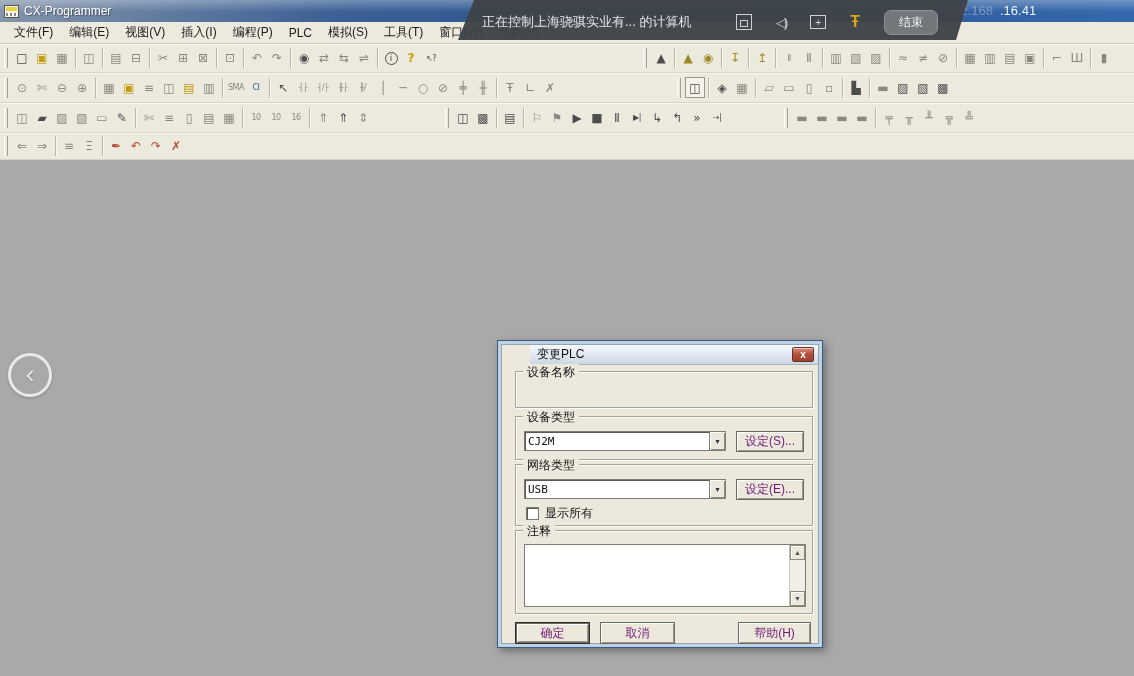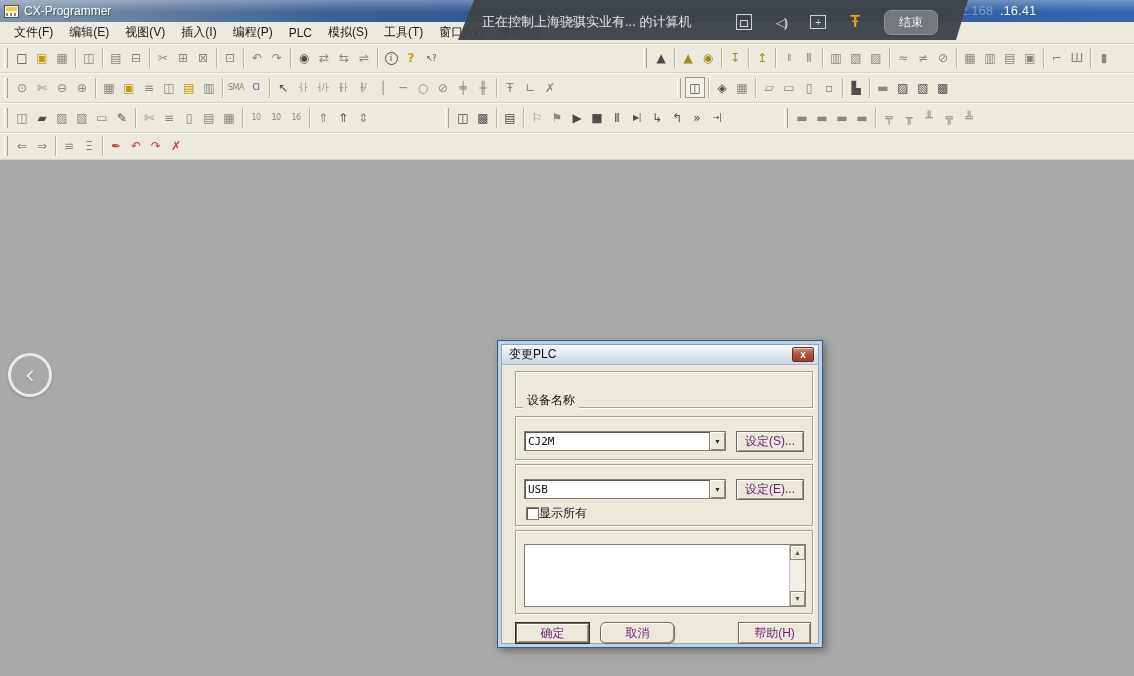--- a/index.html
+++ b/index.html
@@ -77,30 +77,30 @@
     font-size:26px; line-height:1; z-index:40; cursor:pointer; padding-bottom:3px;
     text-shadow:0 1px 2px rgba(0,0,0,.25); box-shadow:0 1px 3px rgba(0,0,0,.2); }
 
   
   #dialog { position:absolute; left:497px; top:340px; width:326px; height:308px; z-index:30;
     background:#bcd2e8; border:1px solid #3d5a7a; box-shadow:3px 3px 8px rgba(0,0,0,.35);
     padding:3px; }
   #dialog-inner { position:relative; width:100%; height:100%; background:#ece9dc;
     border:1px solid #98a4b0; }
   #dialog-titlebar { height:20px; background:linear-gradient(to bottom,#f7fafd,#ccd7e4);
-    border-bottom:1px solid #aab6c4; display:flex; align-items:center; padding:0 4px 0 7px; }
+    border-bottom:1px solid #aab6c4; display:flex; align-items:center; padding:0 4px 0 7px;margin-left:28px; }
   #dialog-title { font-size:12px; color:#111; flex:1; }
   #dialog-close { width:22px; height:15px; border:1px solid #63312a; border-radius:2px;
     background:linear-gradient(to bottom,#d9937d 0%,#b4513d 45%,#9c4231 100%);
     color:#fff; font-size:10px; font-weight:bold; line-height:13px; text-align:center;
     cursor:pointer; box-shadow:inset 0 1px 0 rgba(255,255,255,.5); }
   .groupbox { position:absolute; left:13px; width:298px; border:1px solid #a8a494;
     box-shadow:1px 1px 0 #fff, inset 1px 1px 0 #fdfcf8; }
   .grouplabel { position:absolute; top:-8px; left:7px; background:#ece9dc; padding:0 4px;
-    font-size:12px; color:#111;margin-top:28px; }
+    font-size:12px; color:#111; }
   #group-device-name { top:26px; height:37px; }
   #group-device-type { top:71px; height:44px; }
   #group-network-type { top:119px; height:62px; }
   #group-comment { top:185px; height:84px; }
 
   .sunken { background:#fff; border:1px solid #7f7c72;
     box-shadow:inset 1px 1px 0 #5a5850, inset -1px -1px 0 #f4f2ea; }
   #device-name-input { position:absolute; left:8px; top:12px; width:198px; height:20px;
     font-family:"DejaVu Sans Mono",monospace; font-size:11px; display:flex; align-items:center;
     padding-left:2px; cursor:text; }
@@ -116,35 +116,35 @@
 
   .btn { background:#ece9dc; border:1px solid #6d6a60;
     box-shadow:inset 1px 1px 0 #ffffff, inset -1px -1px 0 #9a978a;
     font-size:12px; color:#701a75; display:flex; align-items:center; justify-content:center;
     cursor:pointer; }
   .settings-btn { position:absolute; left:220px; top:14px; width:68px; height:21px; }
 
   #show-all-row { position:absolute; left:10px; top:40px; display:flex; align-items:center; }
   #show-all-checkbox { width:13px; height:13px; background:#fff; border:1px solid #7f7c72;
     box-shadow:inset 1px 1px 0 #5a5850; cursor:pointer; }
-  #show-all-label { font-size:12px; color:#111; }
+  #show-all-label { font-size:12px; margin-left:6px; color:#111; }
 
   #comment-box { position:absolute; left:8px; top:13px; width:282px; height:63px; display:flex; }
   #comment-textarea { flex:1; border:none; outline:none; resize:none; background:#fff;
     font-family:"DejaVu Sans Mono",monospace; font-size:11px; padding:2px; }
   #comment-scrollbar { width:16px; background:#f0eee6; border-left:1px solid #c8c5b8;
     display:flex; flex-direction:column; justify-content:space-between; }
   .scroll-btn { height:15px; background:#ece9dc; border:1px solid #8d8a7e;
     box-shadow:inset 1px 1px 0 #fff; font-size:7px; color:#555; display:flex;
     align-items:center; justify-content:center; cursor:pointer; }
 
   .dlg-bottom-btn { position:absolute; top:277px; height:22px; }
   #ok-button { left:13px; width:75px; border:1px solid #2e2e2e;
     box-shadow:0 0 0 1px #6d6a60 inset, inset 2px 2px 0 #ffffff, inset -2px -2px 0 #9a978a; }
-  #cancel-button { left:98px; width:75px;border-radius:6px; }
+  #cancel-button { left:98px; width:75px; }
   #help-button { left:236px; width:73px; }
 
   #workarea { position:absolute; left:0; top:160px; width:1134px; height:516px; }
 </style>
 </head>
 <body>
 
 <div id="screen">
 
   <div id="titlebar">

